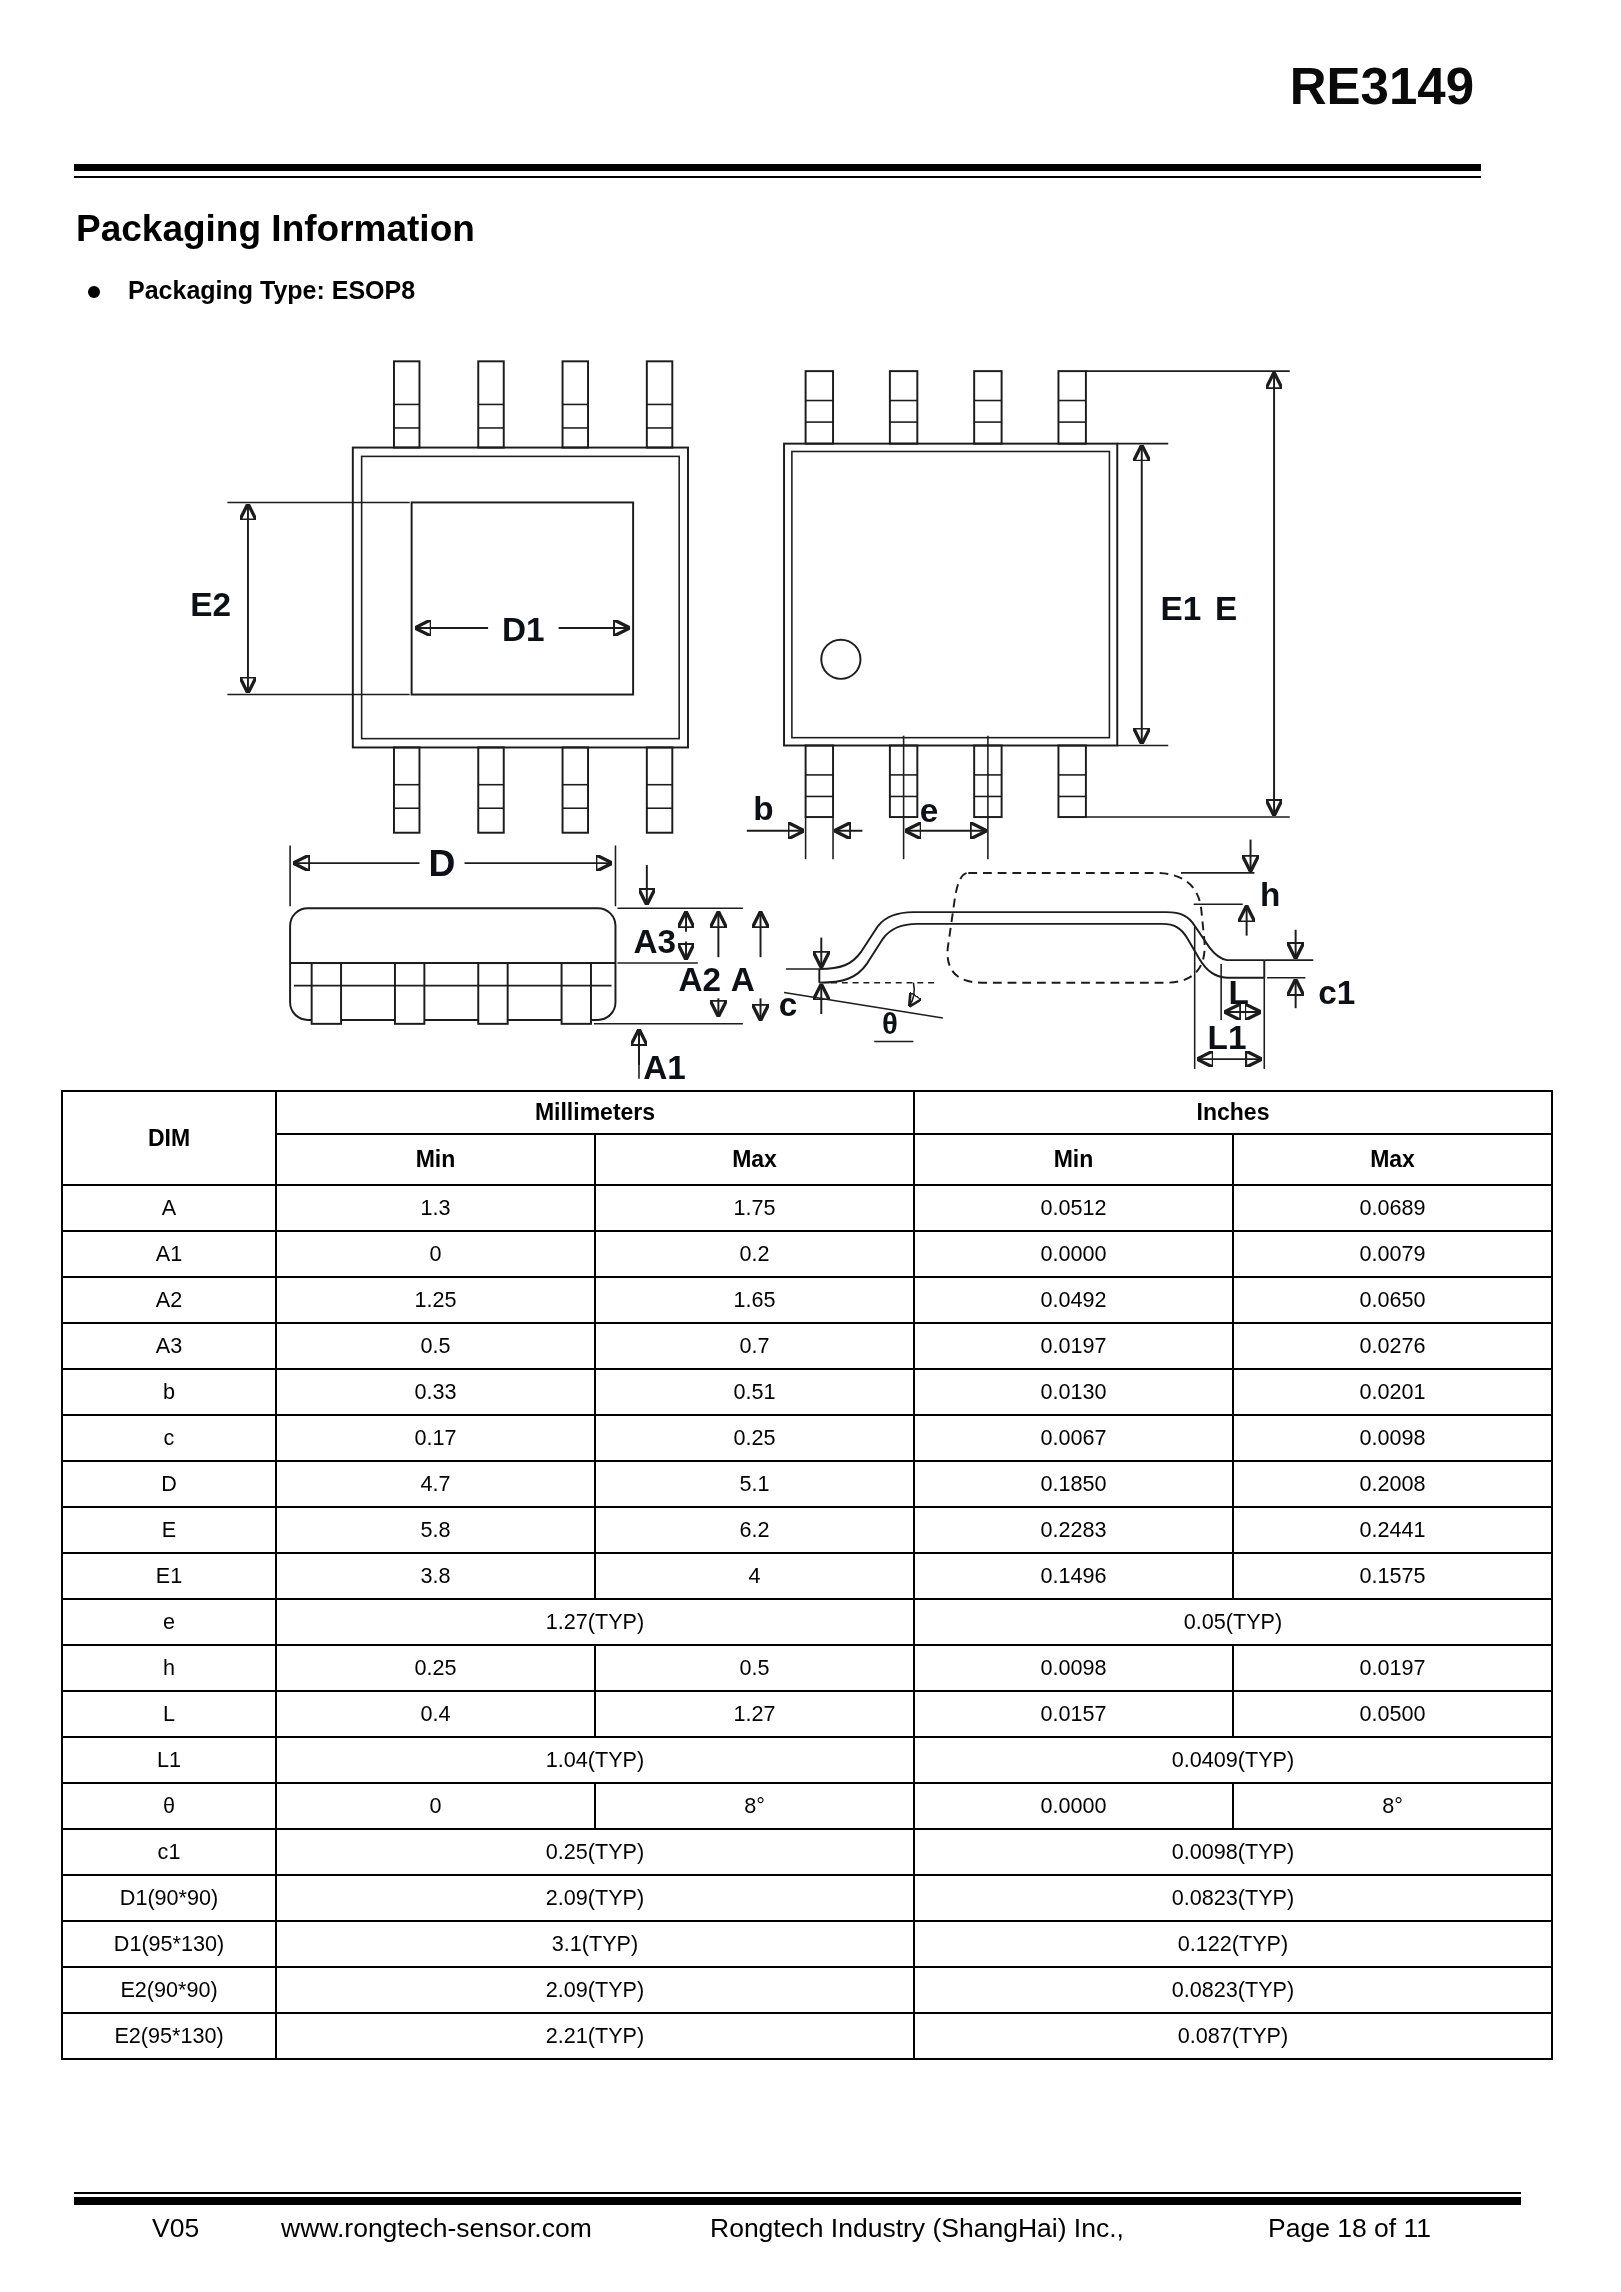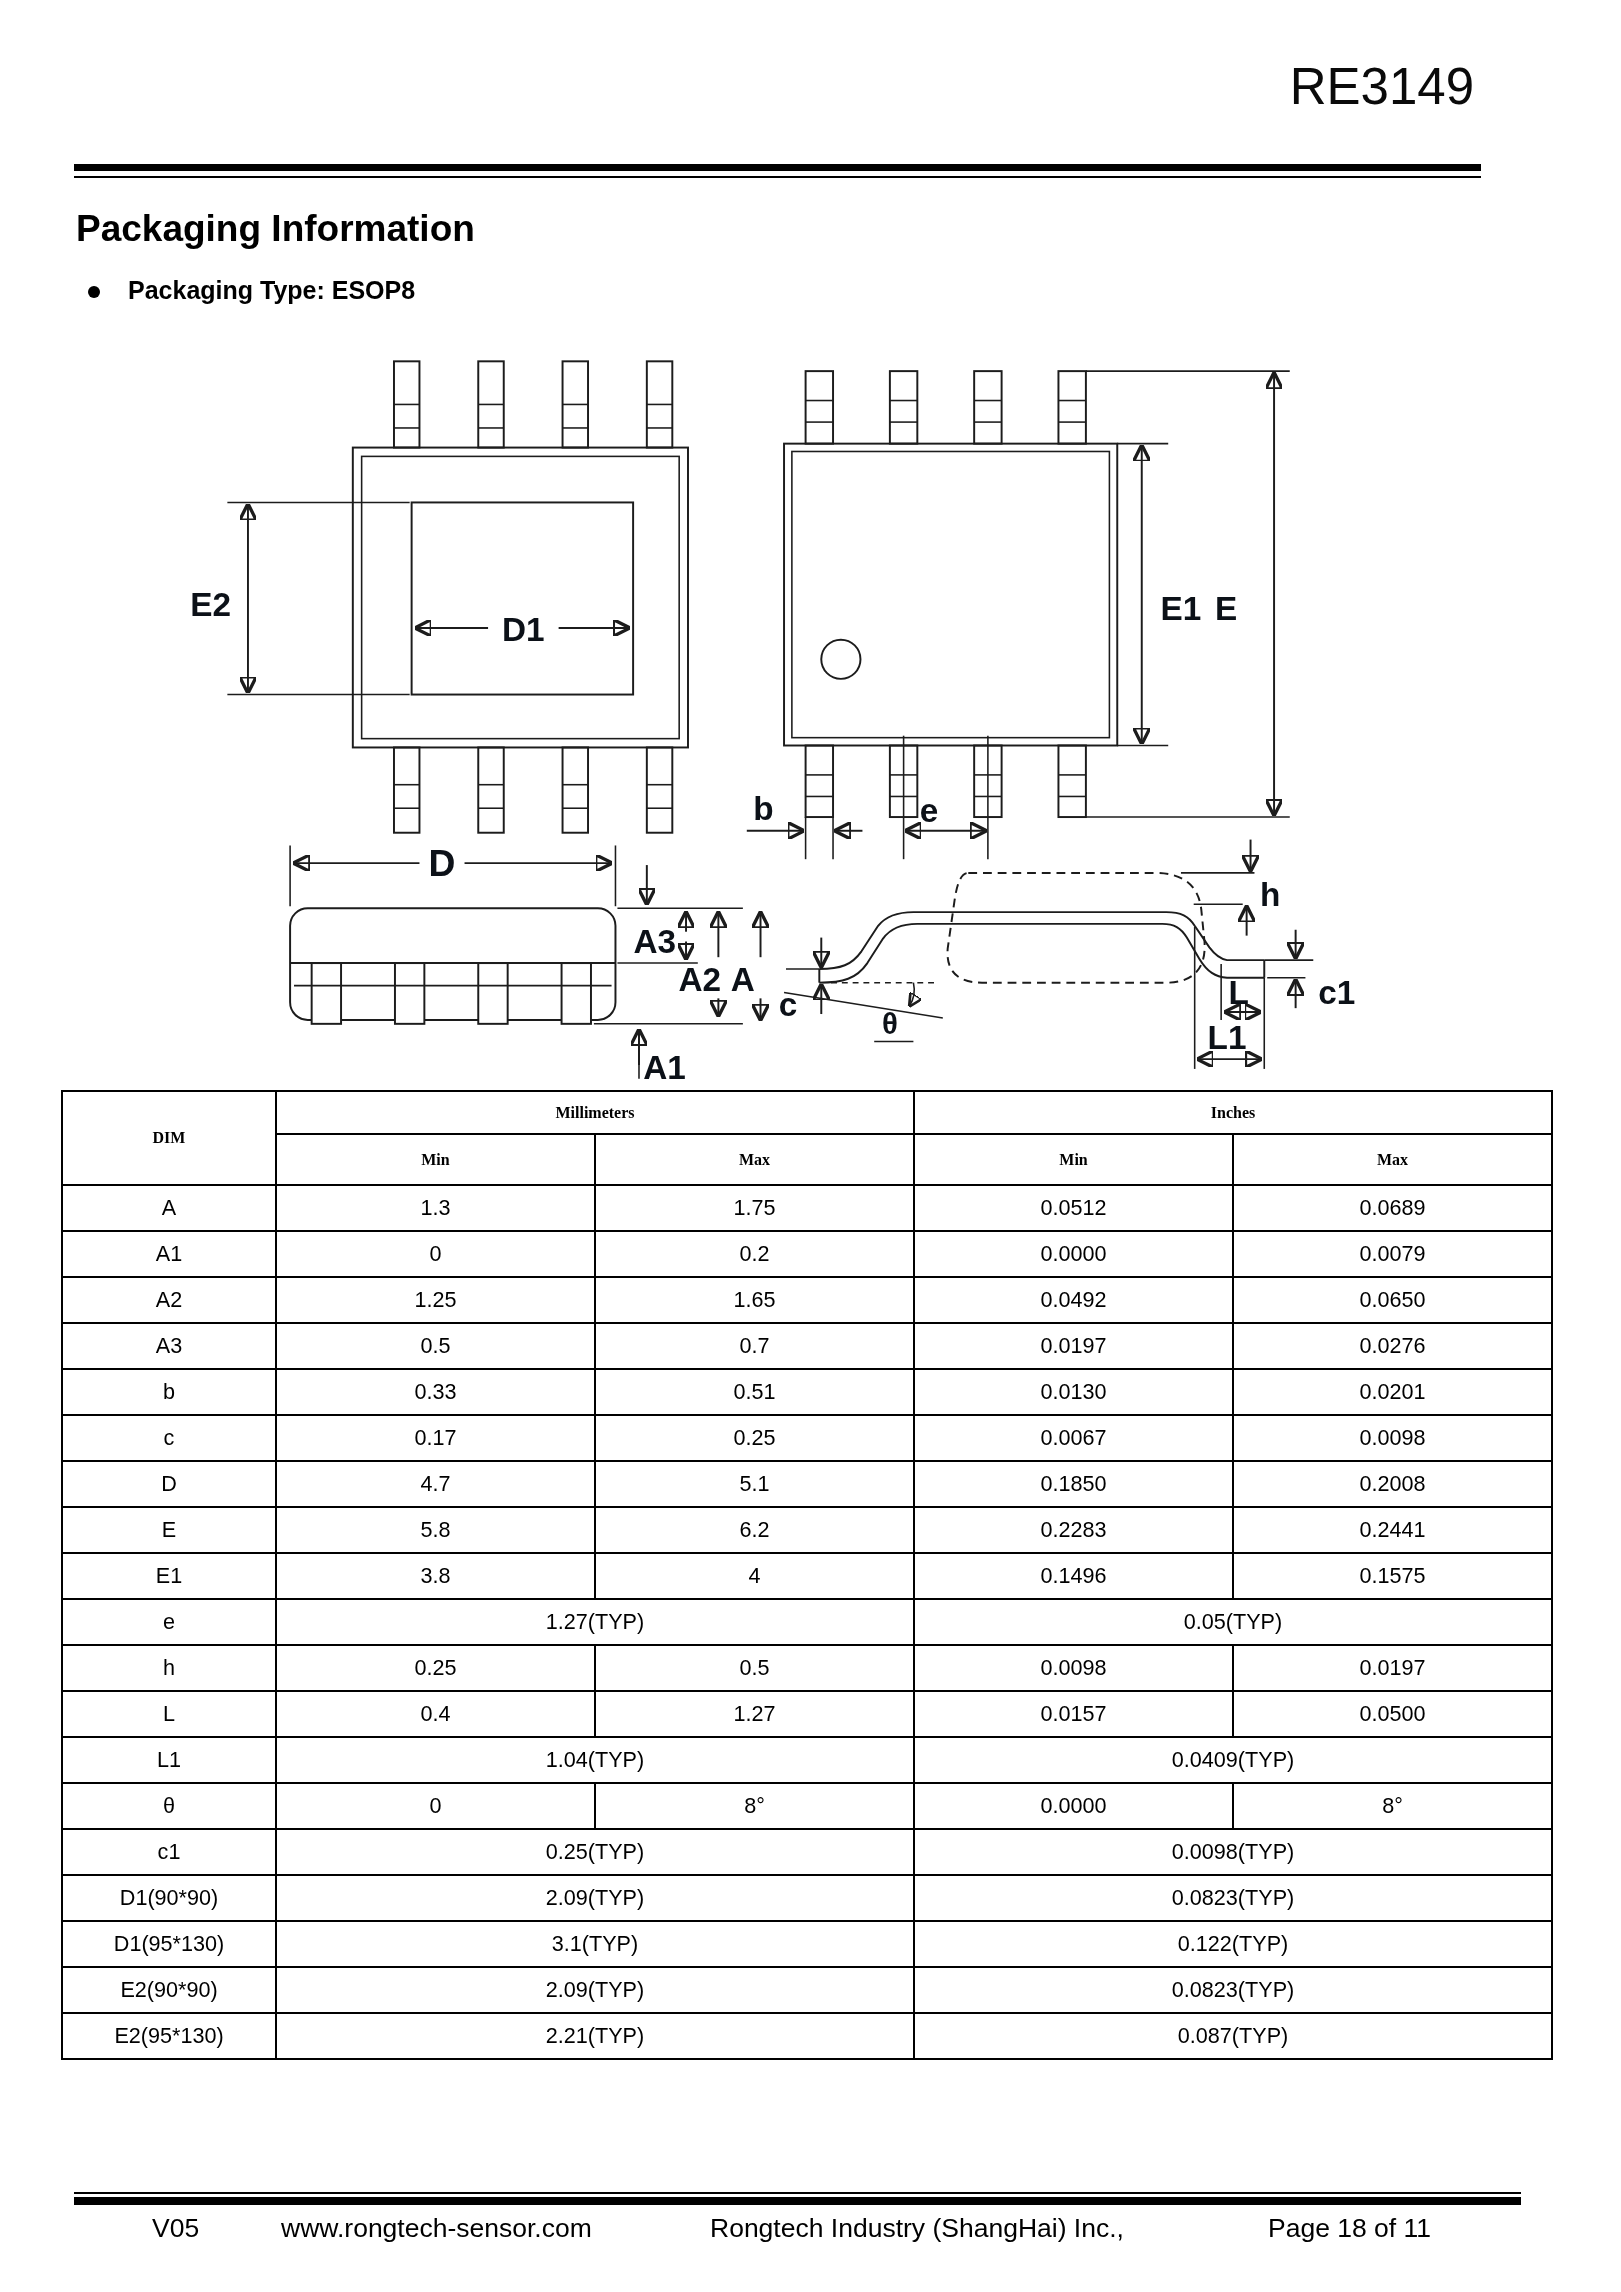--- a/index.html
+++ b/index.html
@@ -1,21 +1,21 @@
 <!DOCTYPE html>
 <html><head>
 <meta charset="utf-8">
 <style>
   html,body{margin:0;padding:0;background:#e8e8e8;}
   .page{position:relative;width:1621px;height:2293px;background:#ffffff;margin:0 auto;
         font-family:"Liberation Sans",sans-serif;color:#000;overflow:hidden;}
   .abs{position:absolute;}
 
   
-  .product-title{top:57px;right:147px;font-size:51px;font-weight:400;letter-spacing:0px;color:#0a0a0a;}
+  .product-title{top:57px;right:147px;font-size:51px;font-weight:700;letter-spacing:0px;color:#0a0a0a;}
   .rule-thick-top{left:74px;width:1407px;top:164px;height:6.9px;background:#000;}
   .rule-thin-top{left:74px;width:1407px;top:176px;height:2px;background:#000;}
   .section-title{left:76px;top:208px;font-size:37px;font-weight:700;}
   .bullet-dot{left:88px;top:286px;width:11.8px;height:11.8px;border-radius:50%;background:#000;}
   .bullet-text{left:128px;top:276px;font-size:25px;font-weight:700;}
 
   
   svg.figures{position:absolute;left:0;top:314px;width:1621px;height:814px;}
   svg.figures line, svg.figures rect, svg.figures path, svg.figures circle, svg.figures polyline{
       stroke:#1c1c1c;stroke-width:2;fill:none;}
@@ -24,21 +24,21 @@
   svg.figures .wfill{fill:#ffffff;}
   svg.figures text{font:700 34px "Liberation Sans",sans-serif;fill:#0c1118;text-anchor:middle;stroke:none;}
   svg.figures text.lg{font-size:38px;}
 
   
   table.dim-table{position:absolute;left:61px;top:1090px;width:1488px;border-collapse:collapse;
       table-layout:fixed;text-align:center;font-size:21.6px;}
   table.dim-table th,table.dim-table td{border:2px solid #000;padding:0;overflow:hidden;}
   table.dim-table tr{border-top:2.9px solid #000;border-bottom:2.9px solid #000;}
   table.dim-table{border:2.9px solid #000;}
-  table.dim-table thead th{font-size:16px;font-weight:700;font-family:Liberation Serif, serif;}
+  table.dim-table thead th{font-size:23px;font-weight:700;}
   table.dim-table thead tr.h1{height:43px;}
   table.dim-table thead tr.h2{height:51px;}
   table.dim-table tbody tr{height:46px;}
   col.c-dim{width:214px;} col.c-q{width:319px;}
 
   
   .rule-thin-bot{left:74px;width:1447px;top:2192px;height:2px;background:#000;}
   .rule-thick-bot{left:74px;width:1447px;top:2197px;height:7.8px;background:#000;}
   .footer-text{top:2213px;font-size:26.5px;font-weight:400;}
   .f-version{left:152px;} .f-site{left:281px;} .f-company{left:710px;} .f-page{left:1268px;}

